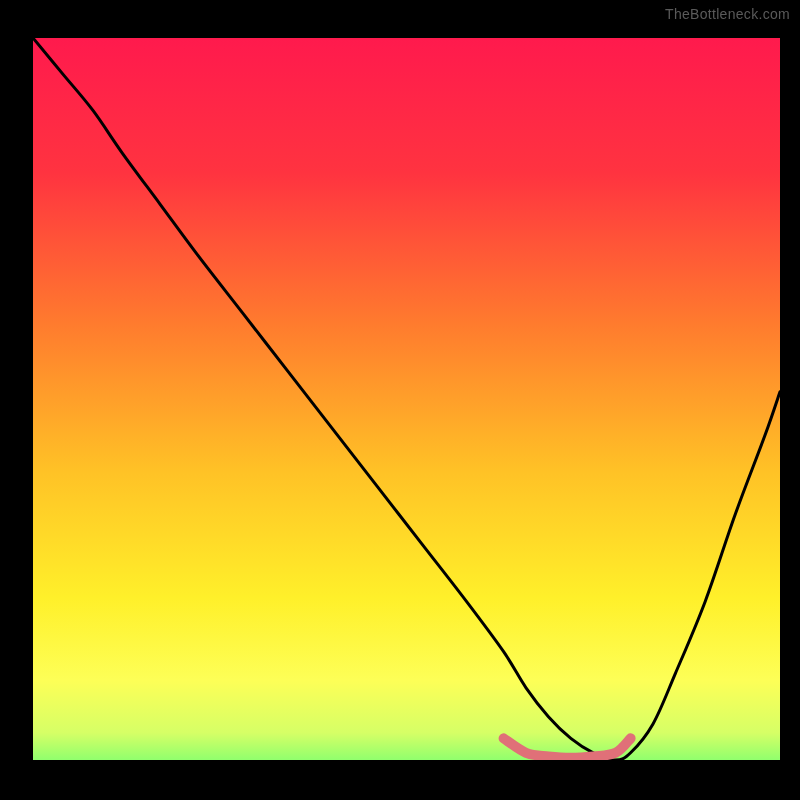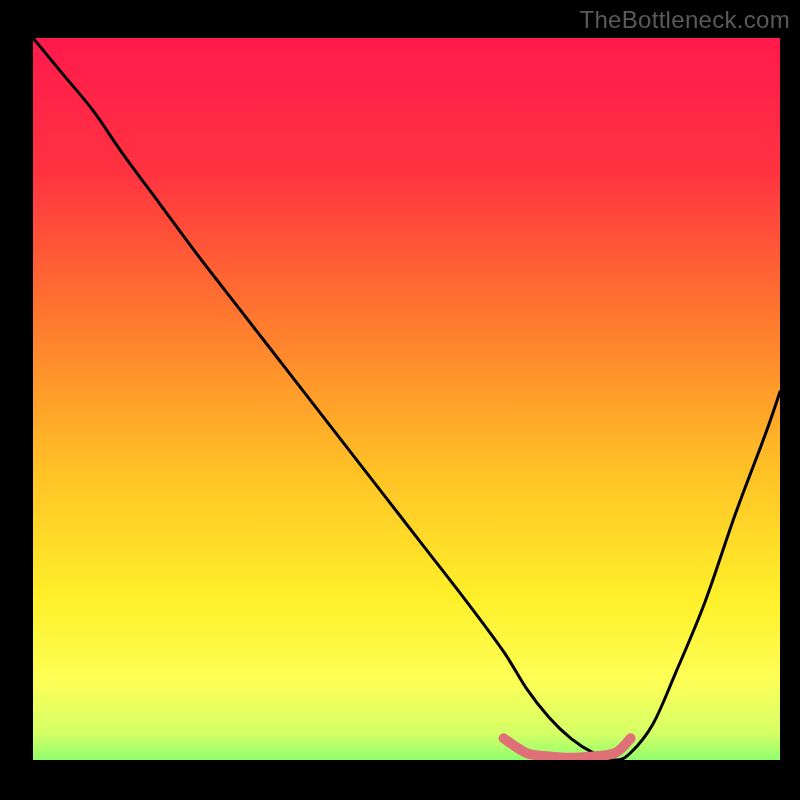--- a/index.html
+++ b/index.html
@@ -9,21 +9,21 @@
     background: #000;
     position: relative;
     font-family: Arial, Helvetica, sans-serif;
     overflow: hidden;
   }
   .watermark {
     position: absolute;
     top: 6px;
     right: 10px;
     color: #5a5a5a;
-    font-size: 24px;
+    font-size: 14px;
     font-weight: 500;
     letter-spacing: 0.3px;
     z-index: 10;
   }
   .plot-area {
     position: absolute;
     
     left: 33px;
     top: 38px;
     width: 747px;   

